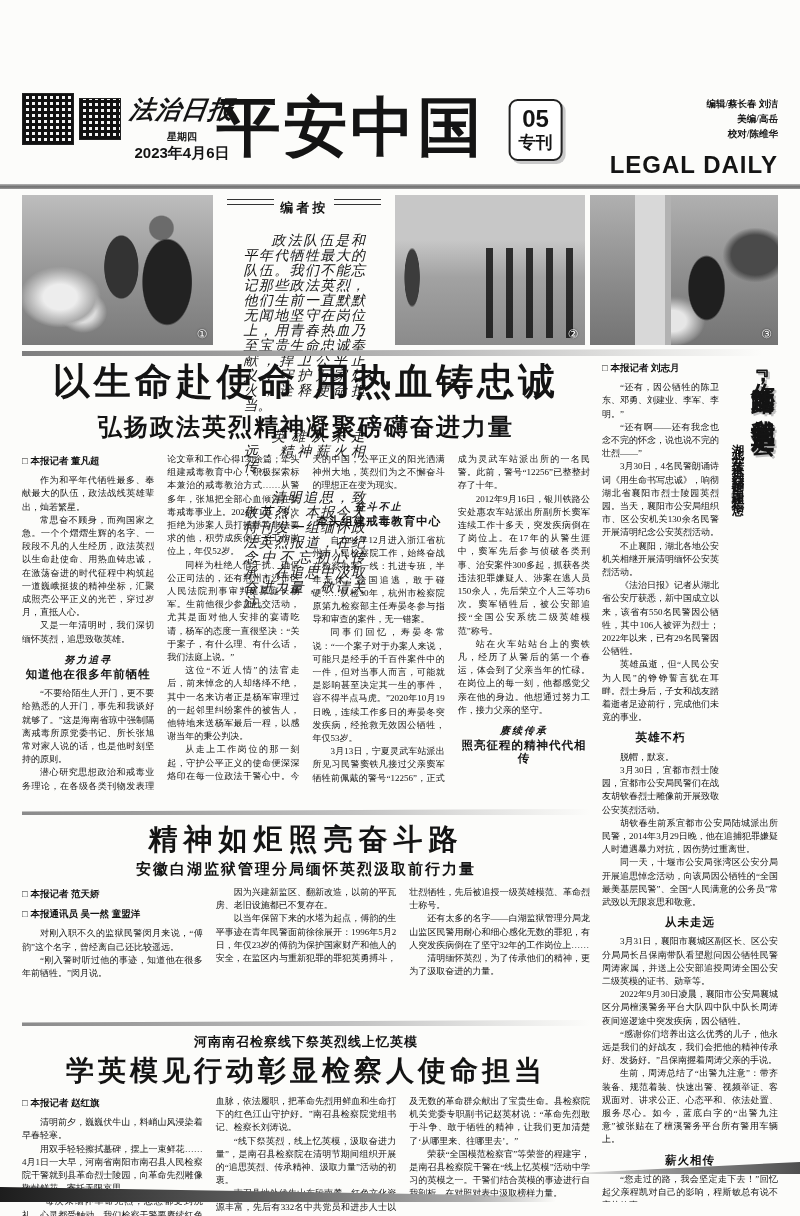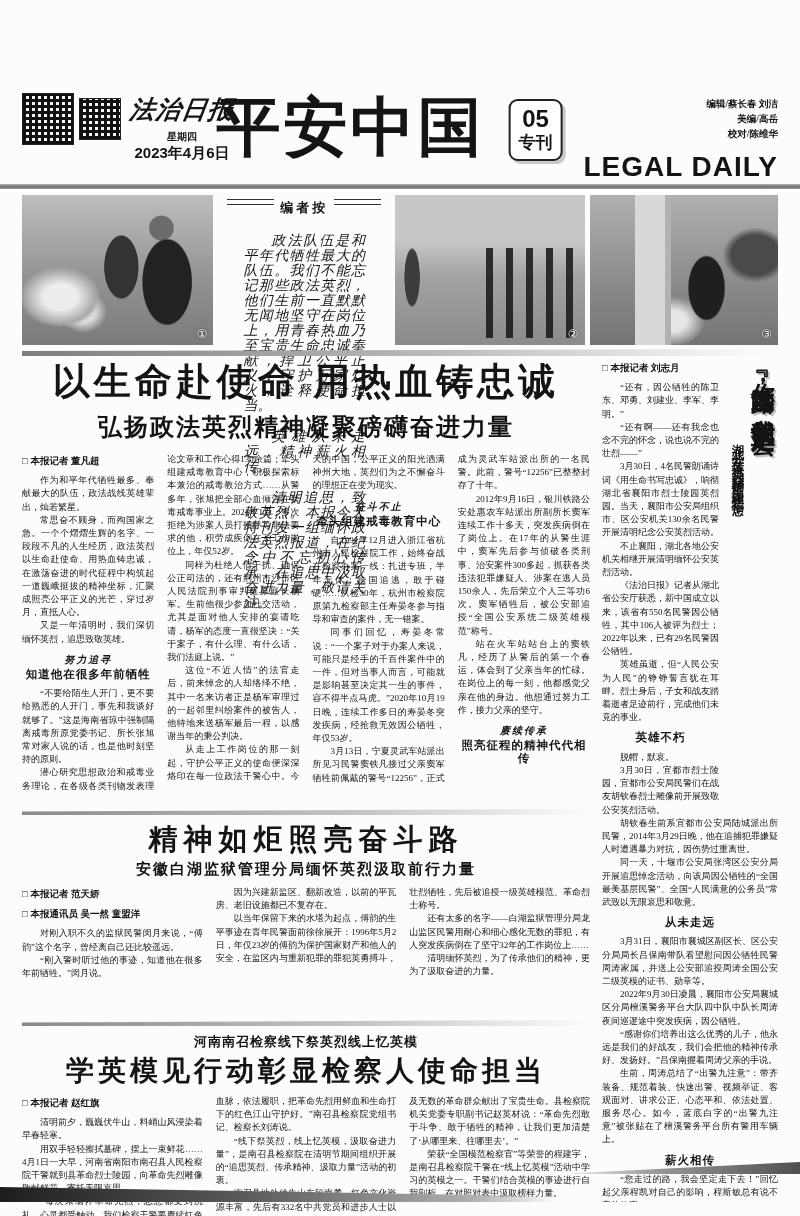--- a/index.html
+++ b/index.html
@@ -20,21 +20,21 @@
   .mast-date{font-size:15px;font-weight:bold;font-family:"Liberation Sans",sans-serif;}
   .mast-center{position:absolute;left:50%;top:0;transform:translateX(-53%);display:flex;align-items:center;gap:24px;}
   .mast-title{font-family:"Liberation Sans",sans-serif;font-weight:900;font-size:64px;line-height:84px;
               letter-spacing:3px;white-space:nowrap;}
   .ed-box{border:2px solid #222;border-radius:9px;padding:5px 8px;text-align:center;
           box-shadow:3px 3px 0 #c9c9c9;background:#fff;margin-top:6px;}
   .ed-num{font-family:"Liberation Sans",sans-serif;font-weight:900;font-size:24px;line-height:26px;}
   .ed-label{font-family:"Liberation Sans",sans-serif;font-weight:900;font-size:17px;line-height:22px;}
   .mast-right{position:absolute;right:22px;top:12px;text-align:right;}
   .staff-line{font-size:9.5px;line-height:15px;font-weight:bold;}
-  .legal-daily{font-family:"Liberation Sans",sans-serif;font-weight:900;font-size:28px;margin-top:9px;letter-spacing:1px;}
+  .legal-daily{font-family:"Liberation Sans",sans-serif;font-weight:900;font-size:24px;margin-top:9px;letter-spacing:1px;}
   .head-rule{position:absolute;top:184px;left:0;width:800px;height:5px;
              background:linear-gradient(180deg,#b5b5b5,#6e6e6e 55%,#9a9a9a);}
   
   .photo-row{position:absolute;top:195px;left:22px;width:756px;height:150px;display:flex;gap:5px;}
   .photo{position:relative;height:150px;filter:grayscale(1);}
   .photo-1{width:192px;background:
      radial-gradient(55px 95px at 76% 58%,#222 0 44%,transparent 46%),
      radial-gradient(38px 70px at 52% 48%,#333 0 44%,transparent 46%),
      radial-gradient(26px 26px at 73% 22%,#6b6b6b 0 45%,transparent 50%),
      radial-gradient(60px 45px at 20% 68%,#ededed 0 28%,#a9a9a9 58%,transparent 68%),

